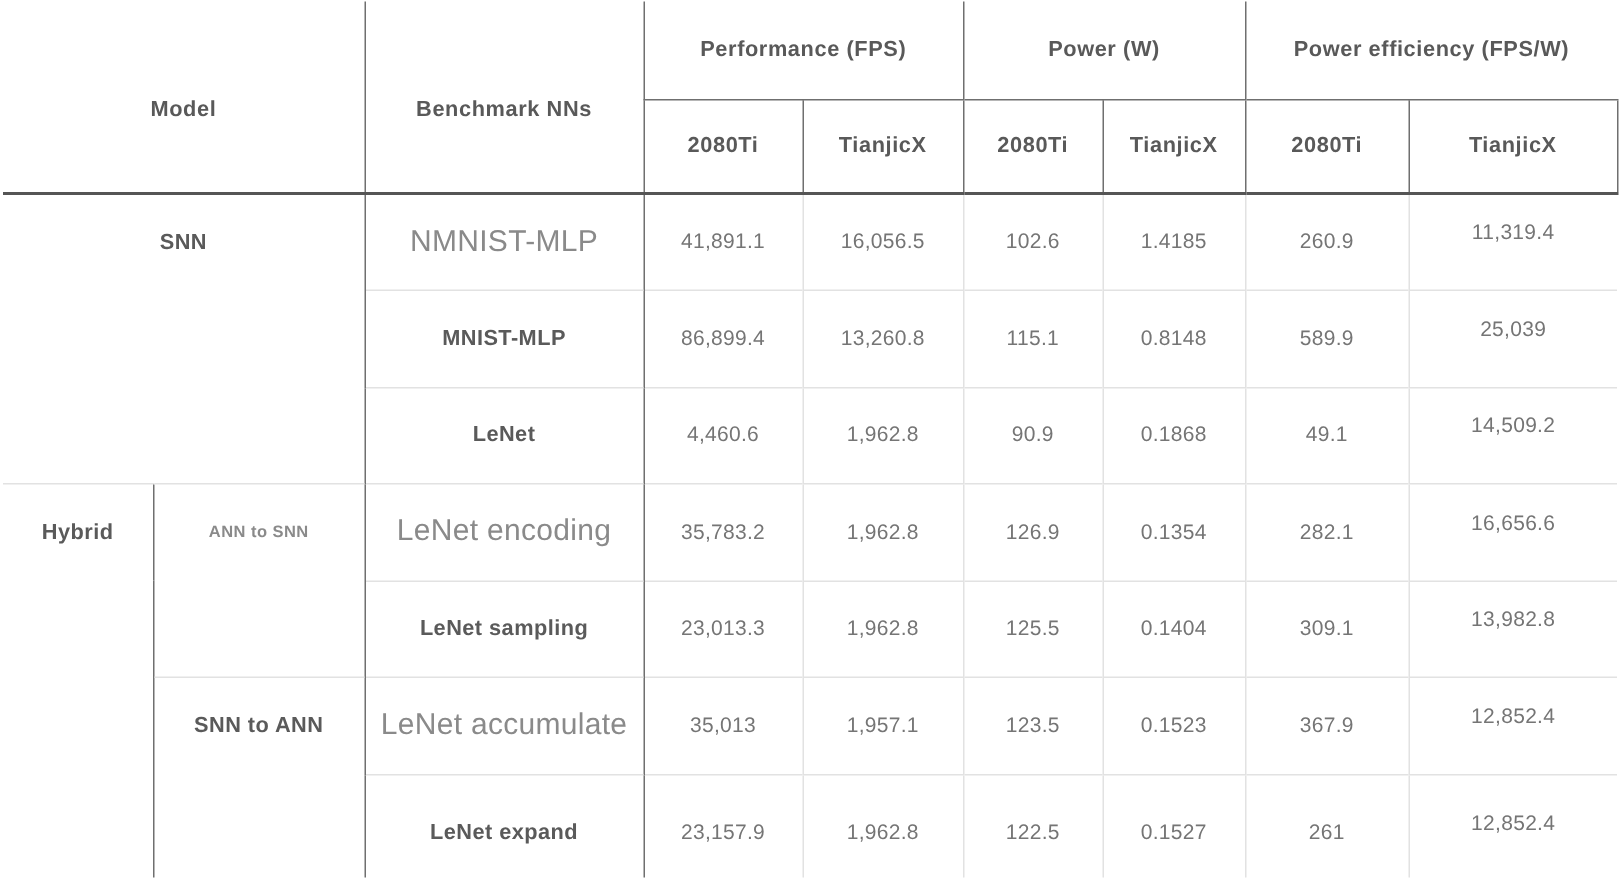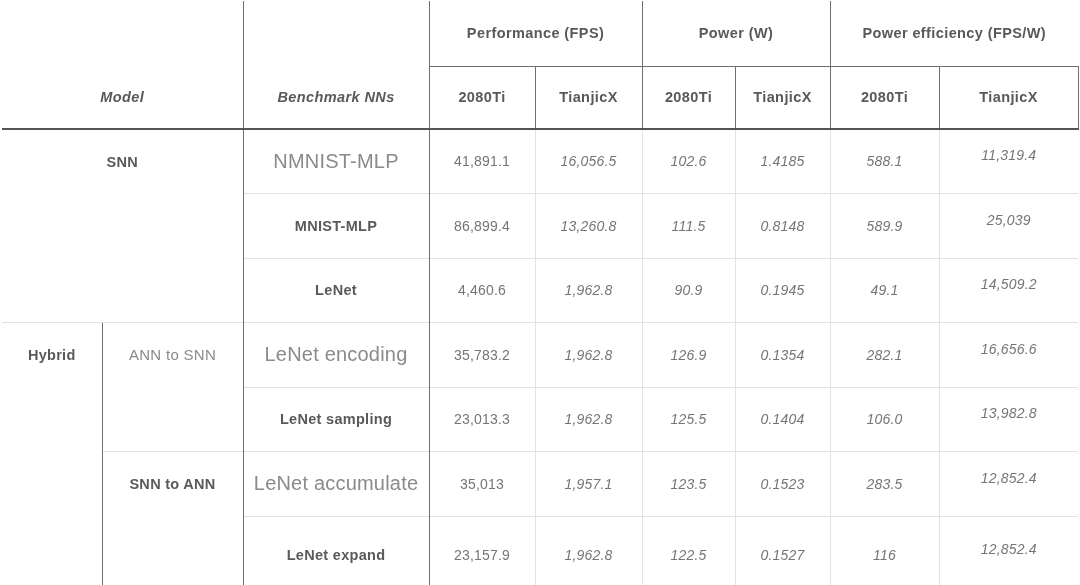--- a/index.html
+++ b/index.html
@@ -35,40 +35,40 @@
   thead tr.grp-row { height: 65px; }
   thead tr.sub-row { height: 63px; }
   thead th {
     color: var(--hdr-text);
     font-weight: bold;
     font-size: 14.5px;
     letter-spacing: 0.4px;
   }
   th.grp { border-bottom: 1px solid var(--dark-line); text-align: center; }
   th.bl-d, td.bl-d { border-left: 1px solid var(--dark-line); }
-  td.bl-l { border-left: 1px solid var(--light-line); font-style: italic; }
+  td.bl-l { border-left: 1px solid var(--light-line); }
   th.hvy { border-bottom: 2px solid var(--heavy-line); }
   th.rt-d { border-right: 1px solid var(--dark-line); }
   th.span2 { vertical-align: bottom; }
-  th.span2 .hbox { height: 63px; display: flex; align-items: center; justify-content: center; font-style: italic; }
+  th.span2 .hbox { height: 63px; display: flex; justify-content: center; }
 
   
   tbody tr { height: 64px; }
   tbody tr.h65 { height: 65px; }
   tbody tr.hlast { height: 78px; }
   tbody td { border-top: 1px solid var(--light-line); }
   tbody tr.first td { border-top: none; }
   tbody tr:last-child td { border-bottom: 2px solid var(--bottom-line); }
   tbody td.model-span { vertical-align: top; }
   tbody td.model-span .rbox { height: 64px; display: flex; align-items: center; justify-content: center; }
 
   .bench-label { font-size: 20px; color: var(--lite-text); letter-spacing: 0.2px; }
   .bench-label.bold { font-weight: bold; color: var(--bold-text); font-size: 14.5px; letter-spacing: 0.3px; }
   .model-label { font-size: 14.5px; font-weight: bold; color: var(--bold-text); letter-spacing: 0.3px; }
-  .model-label.reg { font-weight: normal; color: var(--lite-text); font-size: 15px; }
+  .model-label.reg { font-weight: bold; color: var(--lite-text); font-size: 11px; }
   .num { font-size: 14px; color: var(--data-text); letter-spacing: 0.2px; }
   td.last-col .num { position: relative; top: -6px; }
 </style>
 </head>
 <body>
 
 <table class="bench">
   <colgroup>
     <col class="c1">
       <col class="c2">
@@ -110,38 +110,38 @@
       <td class="model-span" colspan="2" rowspan="3">
         <div class="rbox">
             <span class="model-label">SNN</span>
           </div>
       </td>
       <td class="bl-d"><span class="bench-label">NMNIST-MLP</span></td>
       <td class="bl-d"><span class="num">41,891.1</span></td>
       <td class="bl-l"><span class="num">16,056.5</span></td>
       <td class="bl-l"><span class="num">102.6</span></td>
       <td class="bl-l"><span class="num">1.4185</span></td>
-      <td class="bl-l"><span class="num">588.1</span></td>
+      <td class="bl-l"><span class="num">260.9</span></td>
       <td class="bl-l last-col"><span class="num">11,319.4</span></td>
     </tr>
     <tr class="h65">
       <td class="bl-d"><span class="bench-label bold">MNIST-MLP</span></td>
       <td class="bl-d"><span class="num">86,899.4</span></td>
       <td class="bl-l"><span class="num">13,260.8</span></td>
-      <td class="bl-l"><span class="num">111.5</span></td>
+      <td class="bl-l"><span class="num">115.1</span></td>
       <td class="bl-l"><span class="num">0.8148</span></td>
       <td class="bl-l"><span class="num">589.9</span></td>
       <td class="bl-l last-col"><span class="num">25,039</span></td>
     </tr>
     <tr>
       <td class="bl-d"><span class="bench-label bold">LeNet</span></td>
       <td class="bl-d"><span class="num">4,460.6</span></td>
       <td class="bl-l"><span class="num">1,962.8</span></td>
       <td class="bl-l"><span class="num">90.9</span></td>
-      <td class="bl-l"><span class="num">0.1945</span></td>
+      <td class="bl-l"><span class="num">0.1868</span></td>
       <td class="bl-l"><span class="num">49.1</span></td>
       <td class="bl-l last-col"><span class="num">14,509.2</span></td>
     </tr>
     <tr class="h65">
       <td class="model-span" rowspan="4">
         <div class="rbox">
             <span class="model-label">Hybrid</span>
           </div>
       </td>
       <td class="model-span bl-d" rowspan="2">
@@ -156,40 +156,40 @@
       <td class="bl-l"><span class="num">0.1354</span></td>
       <td class="bl-l"><span class="num">282.1</span></td>
       <td class="bl-l last-col"><span class="num">16,656.6</span></td>
     </tr>
     <tr>
       <td class="bl-d"><span class="bench-label bold">LeNet sampling</span></td>
       <td class="bl-d"><span class="num">23,013.3</span></td>
       <td class="bl-l"><span class="num">1,962.8</span></td>
       <td class="bl-l"><span class="num">125.5</span></td>
       <td class="bl-l"><span class="num">0.1404</span></td>
-      <td class="bl-l"><span class="num">106.0</span></td>
+      <td class="bl-l"><span class="num">309.1</span></td>
       <td class="bl-l last-col"><span class="num">13,982.8</span></td>
     </tr>
     <tr class="h65">
       <td class="model-span bl-d" rowspan="2">
         <div class="rbox">
             <span class="model-label">SNN to ANN</span>
           </div>
       </td>
       <td class="bl-d"><span class="bench-label">LeNet accumulate</span></td>
       <td class="bl-d"><span class="num">35,013</span></td>
       <td class="bl-l"><span class="num">1,957.1</span></td>
       <td class="bl-l"><span class="num">123.5</span></td>
       <td class="bl-l"><span class="num">0.1523</span></td>
-      <td class="bl-l"><span class="num">283.5</span></td>
+      <td class="bl-l"><span class="num">367.9</span></td>
       <td class="bl-l last-col"><span class="num">12,852.4</span></td>
     </tr>
     <tr class="hlast">
       <td class="bl-d"><span class="bench-label bold">LeNet expand</span></td>
       <td class="bl-d"><span class="num">23,157.9</span></td>
       <td class="bl-l"><span class="num">1,962.8</span></td>
       <td class="bl-l"><span class="num">122.5</span></td>
       <td class="bl-l"><span class="num">0.1527</span></td>
-      <td class="bl-l"><span class="num">116</span></td>
+      <td class="bl-l"><span class="num">261</span></td>
       <td class="bl-l last-col"><span class="num">12,852.4</span></td>
     </tr>
   </tbody>
 </table>
 
 </body></html>

